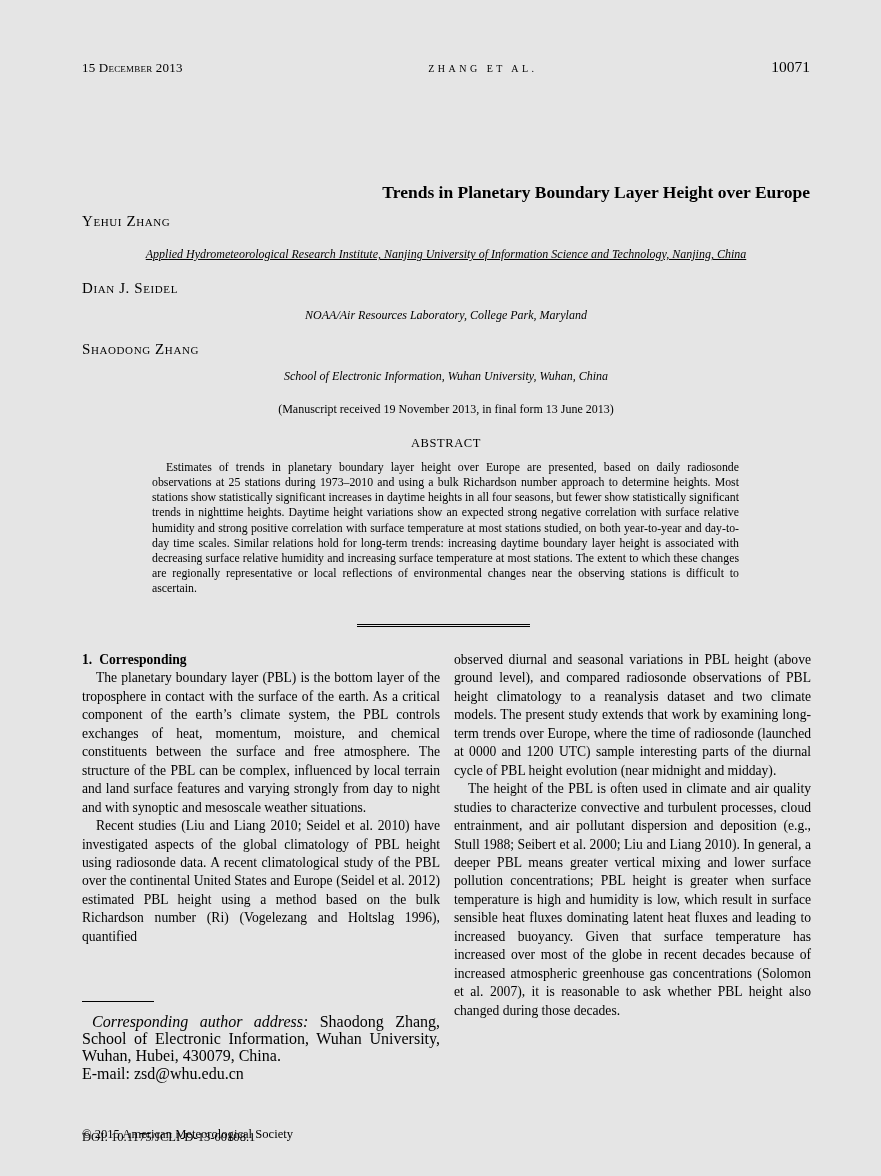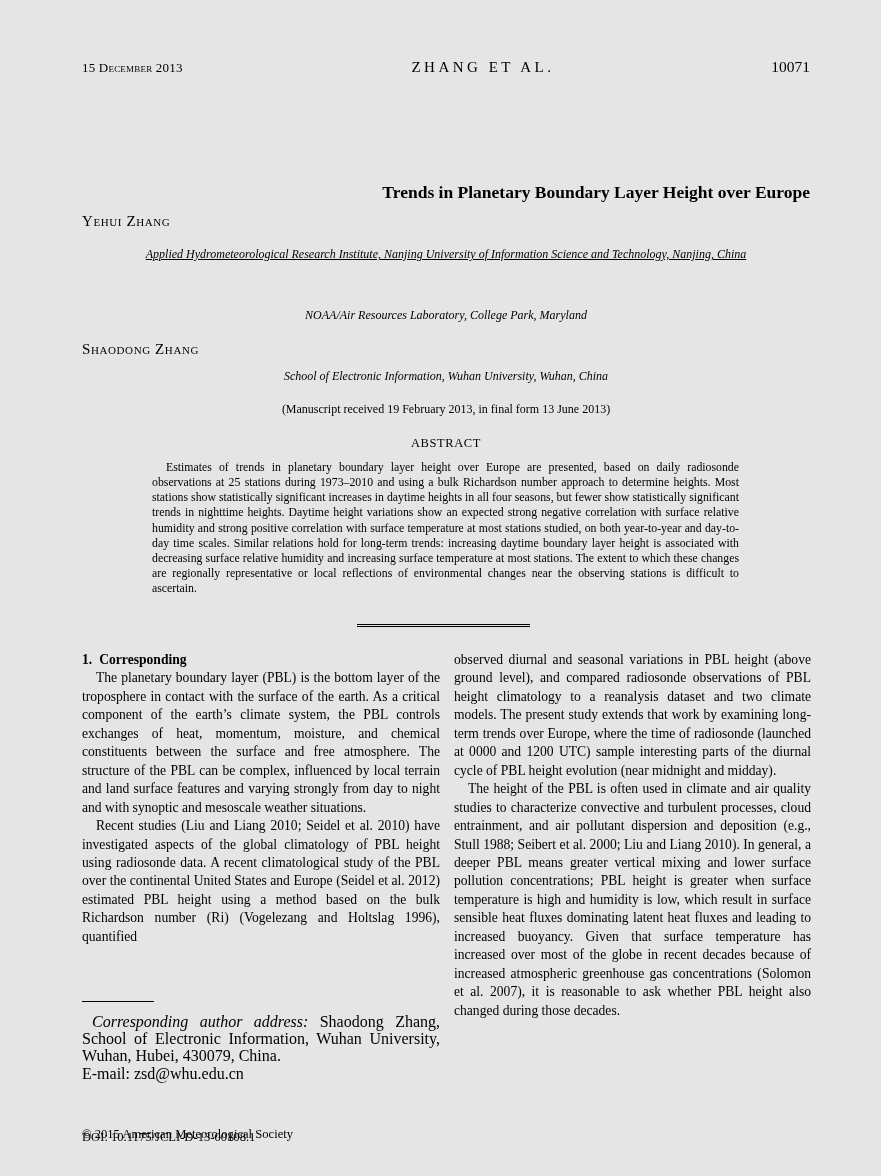--- a/index.html
+++ b/index.html
@@ -13,21 +13,21 @@
     overflow: hidden;
   }
 
   
   .runhead {
     position: absolute;
     top: 58px; left: 82px; width: 728px;
     display: flex; justify-content: space-between; align-items: baseline;
   }
   .runhead .date { font-size: 13px; font-variant: small-caps; letter-spacing: 0.2px; }
-  .runhead .rtitle { font-size: 15px; letter-spacing: 3.5px; transform: translateX(6px); }
+  .runhead .rtitle { font-size: 10px; letter-spacing: 3.5px; transform: translateX(6px); }
   .runhead .pageno { font-size: 15.5px; }
 
   
   .title {
     position: absolute; top: 182px; left: 82px; width: 728px;
     text-align: right; font-size: 17.5px; font-weight: bold;
   }
   .author-name {
     position: absolute; left: 82px; width: 728px;
     font-variant: small-caps; font-size: 15px; letter-spacing: 0.6px;
@@ -92,26 +92,27 @@
     <span class="date">15 December 2013</span>
     <span class="rtitle">ZHANG ET AL.</span>
     <span class="pageno">10071</span>
   </div>
 
   <div class="title">Trends in Planetary Boundary Layer Height over Europe</div>
 
   <div class="author-name a1n">Yehui Zhang</div>
   <div class="affil a1a">Applied Hydrometeorological Research Institute, Nanjing University of Information Science and Technology, Nanjing, China</div>
 
+  <div class="author-name a2n">Dian J. Seidel</div>
   <div class="affil a2a">NOAA/Air Resources Laboratory, College Park, Maryland</div>
 
   <div class="author-name a3n">Shaodong Zhang</div>
   <div class="affil a3a">School of Electronic Information, Wuhan University, Wuhan, China</div>
 
-  <div class="ms-note">(Manuscript received 19 February 2013, in final form 13 June 2013)</div>
+  <div class="ms-note">(Manuscript received 19 November 2013, in final form 13 June 2013)</div>
 
   <div class="abs-head">ABSTRACT</div>
   <div class="abs-text">Estimates of trends in planetary boundary layer height over Europe are presented, based on daily radiosonde observations at 25 stations during 1973–2010 and using a bulk Richardson number approach to determine heights. Most stations show statistically significant increases in daytime heights in all four seasons, but fewer show statistically significant trends in nighttime heights. Daytime height variations show an expected strong negative correlation with surface relative humidity and strong positive correlation with surface temperature at most stations studied, on both year-to-year and day-to-day time scales. Similar relations hold for long-term trends: increasing daytime boundary layer height is associated with decreasing surface relative humidity and increasing surface temperature at most stations. The extent to which these changes are regionally representative or local reflections of environmental changes near the observing stations is difficult to ascertain.</div>
 
   <div class="divider"></div>
 
   <div class="col col-left">
     <p class="sec-head"><span class="secnum">1.</span><span>Corresponding</span></p>
     <p class="indent">The planetary boundary layer (PBL) is the bottom layer of the troposphere in contact with the surface of the earth. As a critical component of the earth’s climate system, the PBL controls exchanges of heat, momentum, moisture, and chemical constituents between the surface and free atmosphere. The structure of the PBL can be complex, influenced by local terrain and land surface features and varying strongly from day to night and with synoptic and mesoscale weather situations.</p>
     <p class="indent continues">Recent studies (Liu and Liang 2010; Seidel et al. 2010) have investigated aspects of the global climatology of PBL height using radiosonde data. A recent climatological study of the PBL over the continental United States and Europe (Seidel et al. 2012) estimated PBL height using a method based on the bulk Richardson number (Ri) (Vogelezang and Holtslag 1996), quantified</p>

